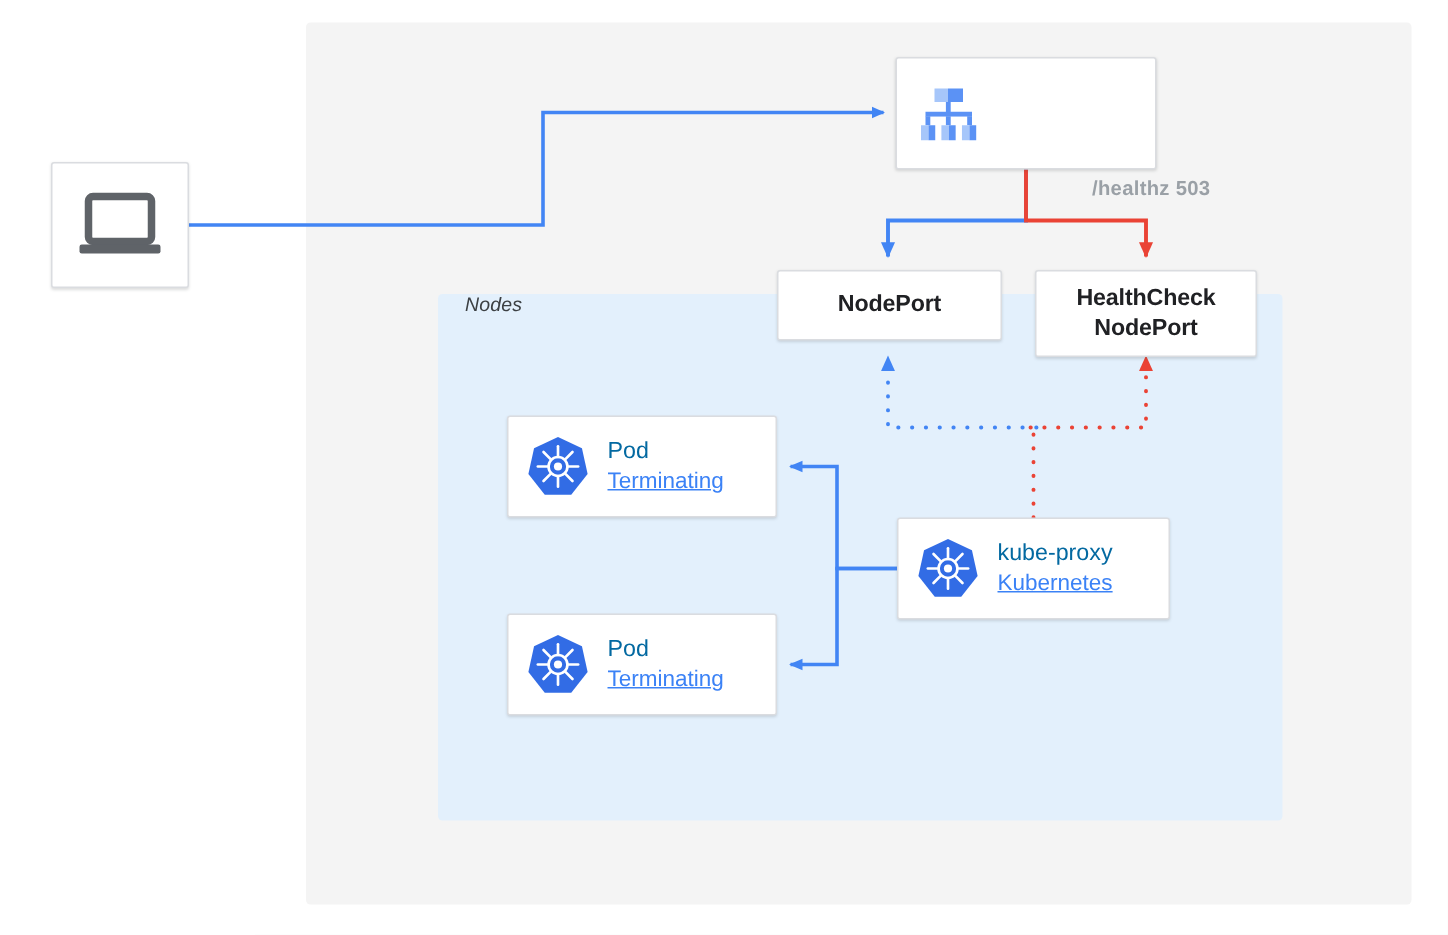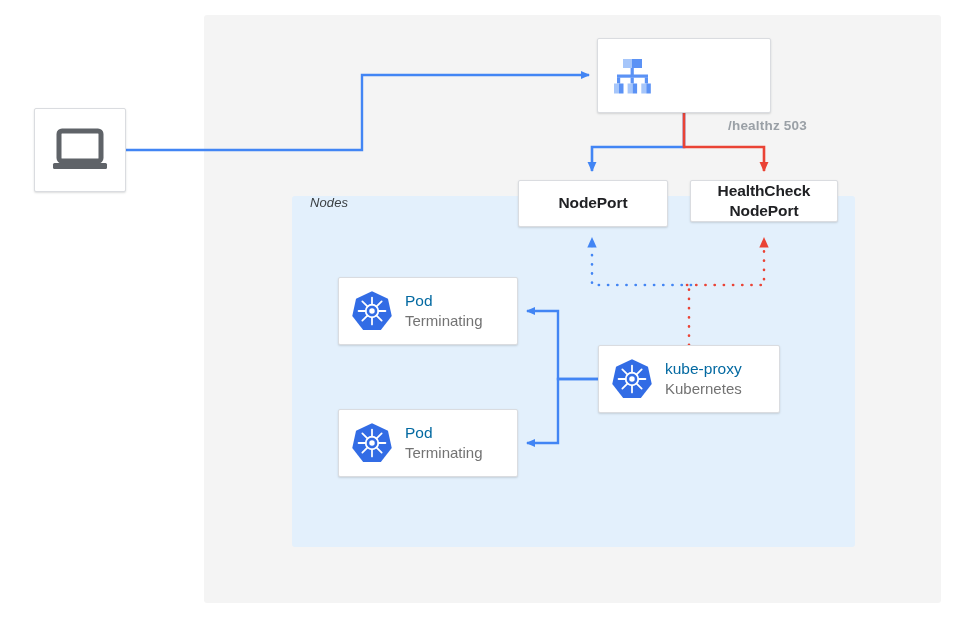--- a/index.html
+++ b/index.html
@@ -74,36 +74,37 @@
     color: #5f6368;
     white-space: nowrap;
   }
   .title-dark {
     font-size: 15.5px;
     color: #0369a1;
     white-space: nowrap;
   }
   .sub-gray {
     font-size: 15px;
-    color: #737373;
+    color: #3b82f6;
     white-space: nowrap;
+    text-decoration: underline;
   }
   .bold-label {
     font-size: 15.5px;
     font-weight: bold;
     color: #202124;
     line-height: 1.3;
     letter-spacing: -0.1px;
   }
 
   
   #box-client   { left: 34px;  top: 108px; width: 92px;  height: 84px; justify-content: center; }
   #box-clb      { left: 597px; top: 38px;  width: 174px; height: 75px; padding-left: 12px; }
   #box-nodeport { left: 518px; top: 180px; width: 150px; height: 47px; }
-  #box-hcnp     { left: 690px; top: 180px; width: 148px; height: 42px; }
+  #box-hcnp     { left: 690px; top: 180px; width: 148px; height: 58px; }
   #box-pod1     { left: 338px; top: 277px; width: 180px; height: 68px; padding-left: 12px; }
   #box-pod2     { left: 338px; top: 409px; width: 180px; height: 68px; padding-left: 12px; }
   #box-kproxy   { left: 598px; top: 345px; width: 182px; height: 68px; padding-left: 12px; }
 
   .icon-slot {
     flex: 0 0 auto;
     display: flex;
     align-items: center;
     justify-content: center;
     margin-right: 12px;

